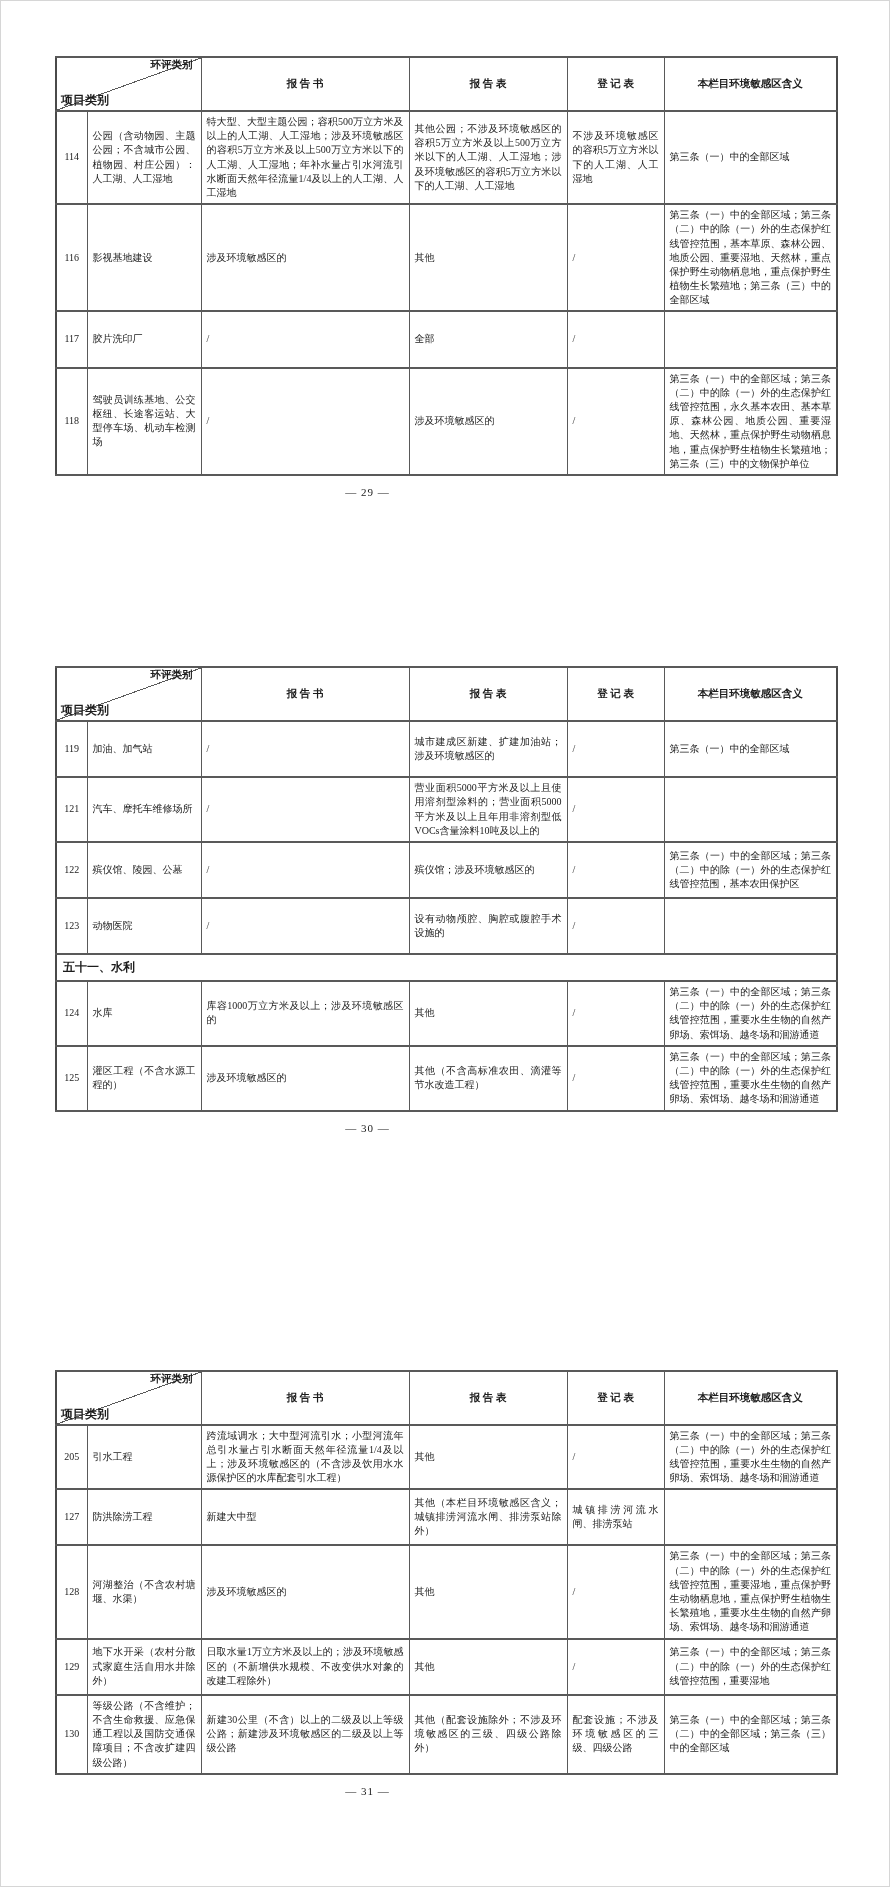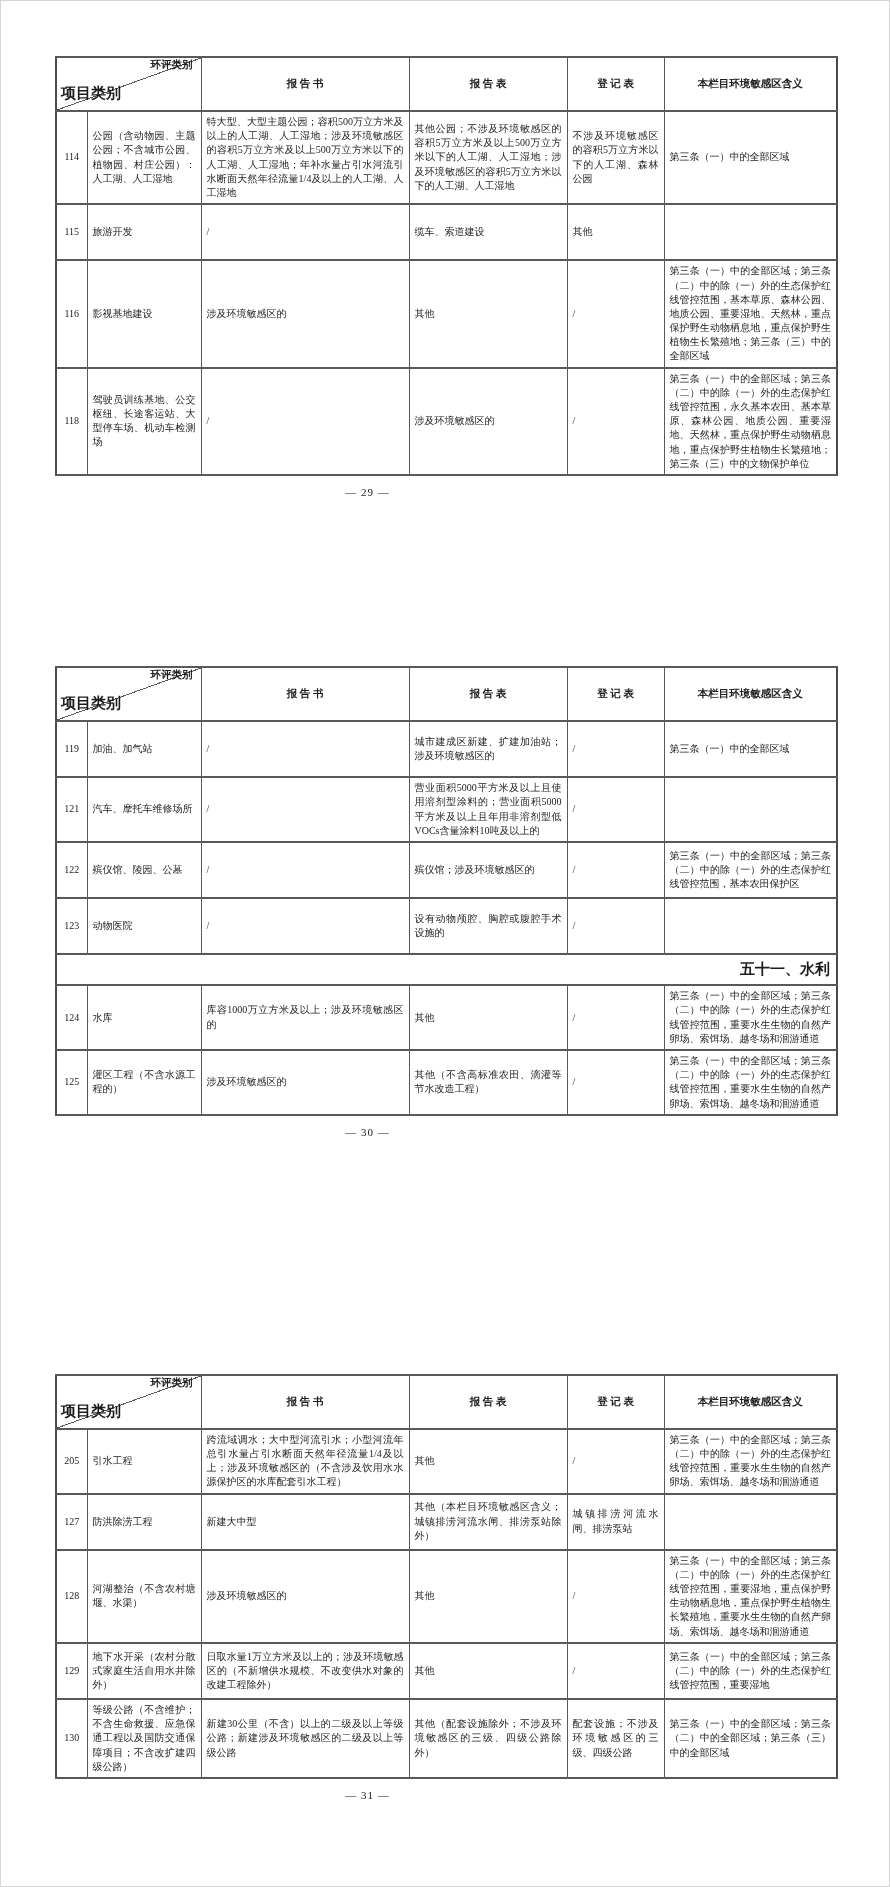--- a/index.html
+++ b/index.html
@@ -55,27 +55,27 @@
   }
   td.cell-num { text-align:center; padding:20px 1px; }
 
   th.diag {
     position:relative;
     height:44px;
     background:linear-gradient(to bottom right,
       transparent 49.5%, #595959 49.5%, #595959 50.5%, transparent 50.5%);
   }
   .diag-top    { position:absolute; top:0;  right:8px; font-size:10.5px; }
-  .diag-bottom { position:absolute; bottom:7px; left:4px; font-size:15px; }
+  .diag-bottom { position:absolute; bottom:1px; left:4px; font-size:12px; }
 
   td.section-cell {
     font-weight:bold;
-    text-align:right;
+    text-align:left;
     padding:4px 6px;
-    font-size:15px;
+    font-size:12px;
     line-height:1.4;
   }
 
   .pageno {
     width:781px;
     margin:10px 0 0 55px;
     text-align:center;
     font-size:11px;
     letter-spacing:1px;
     transform:translateX(-78px);
@@ -106,38 +106,38 @@
       <th>登 记 表</th>
       <th>本栏目环境敏感区含义</th>
     </tr>
   </thead>
 <tbody>
         <tr>
     <td class="cell-num">114</td>
     <td>公园（含动物园、主题公园；不含城市公园、植物园、村庄公园）：人工湖、人工湿地</td>
     <td>特大型、大型主题公园；容积500万立方米及以上的人工湖、人工湿地；涉及环境敏感区的容积5万立方米及以上500万立方米以下的人工湖、人工湿地；年补水量占引水河流引水断面天然年径流量1/4及以上的人工湖、人工湿地</td>
     <td>其他公园；不涉及环境敏感区的容积5万立方米及以上500万立方米以下的人工湖、人工湿地；涉及环境敏感区的容积5万立方米以下的人工湖、人工湿地</td>
-    <td>不涉及环境敏感区的容积5万立方米以下的人工湖、森林公园</td>
+    <td>不涉及环境敏感区的容积5万立方米以下的人工湖、人工湿地</td>
     <td>第三条（一）中的全部区域</td>
-  </tr>
-        <tr>
-    <td class="cell-num">115</td>
-    <td>旅游开发</td>
-    <td>/</td>
-    <td>缆车、索道建设</td>
-    <td>其他</td>
-    <td></td>
   </tr>
         <tr>
     <td class="cell-num">116</td>
     <td>影视基地建设</td>
     <td>涉及环境敏感区的</td>
     <td>其他</td>
     <td>/</td>
     <td>第三条（一）中的全部区域；第三条（二）中的除（一）外的生态保护红线管控范围，基本草原、森林公园、地质公园、重要湿地、天然林，重点保护野生动物栖息地，重点保护野生植物生长繁殖地；第三条（三）中的全部区域</td>
+  </tr>
+        <tr>
+    <td class="cell-num">117</td>
+    <td>胶片洗印厂</td>
+    <td>/</td>
+    <td>全部</td>
+    <td>/</td>
+    <td></td>
   </tr>
         <tr>
     <td class="cell-num">118</td>
     <td>驾驶员训练基地、公交枢纽、长途客运站、大型停车场、机动车检测场</td>
     <td>/</td>
     <td>涉及环境敏感区的</td>
     <td>/</td>
     <td>第三条（一）中的全部区域；第三条（二）中的除（一）外的生态保护红线管控范围，永久基本农田、基本草原、森林公园、地质公园、重要湿地、天然林，重点保护野生动物栖息地，重点保护野生植物生长繁殖地；第三条（三）中的文物保护单位</td>
   </tr>
       </tbody>

